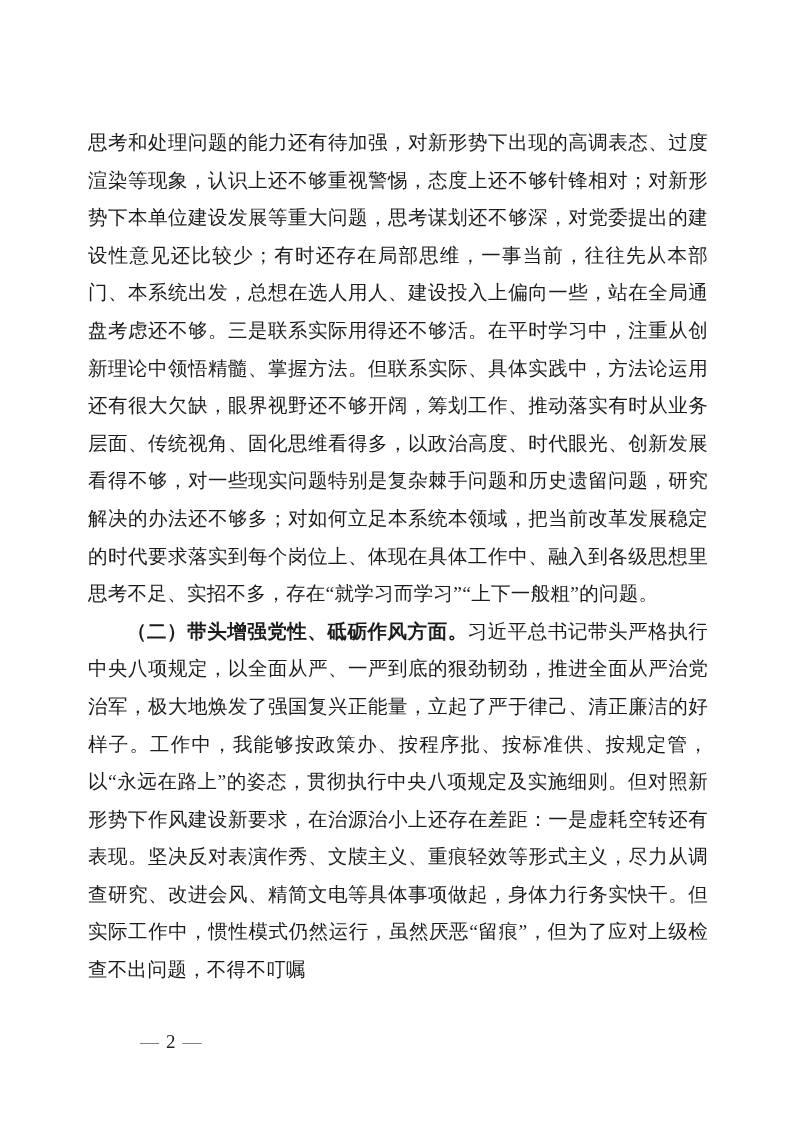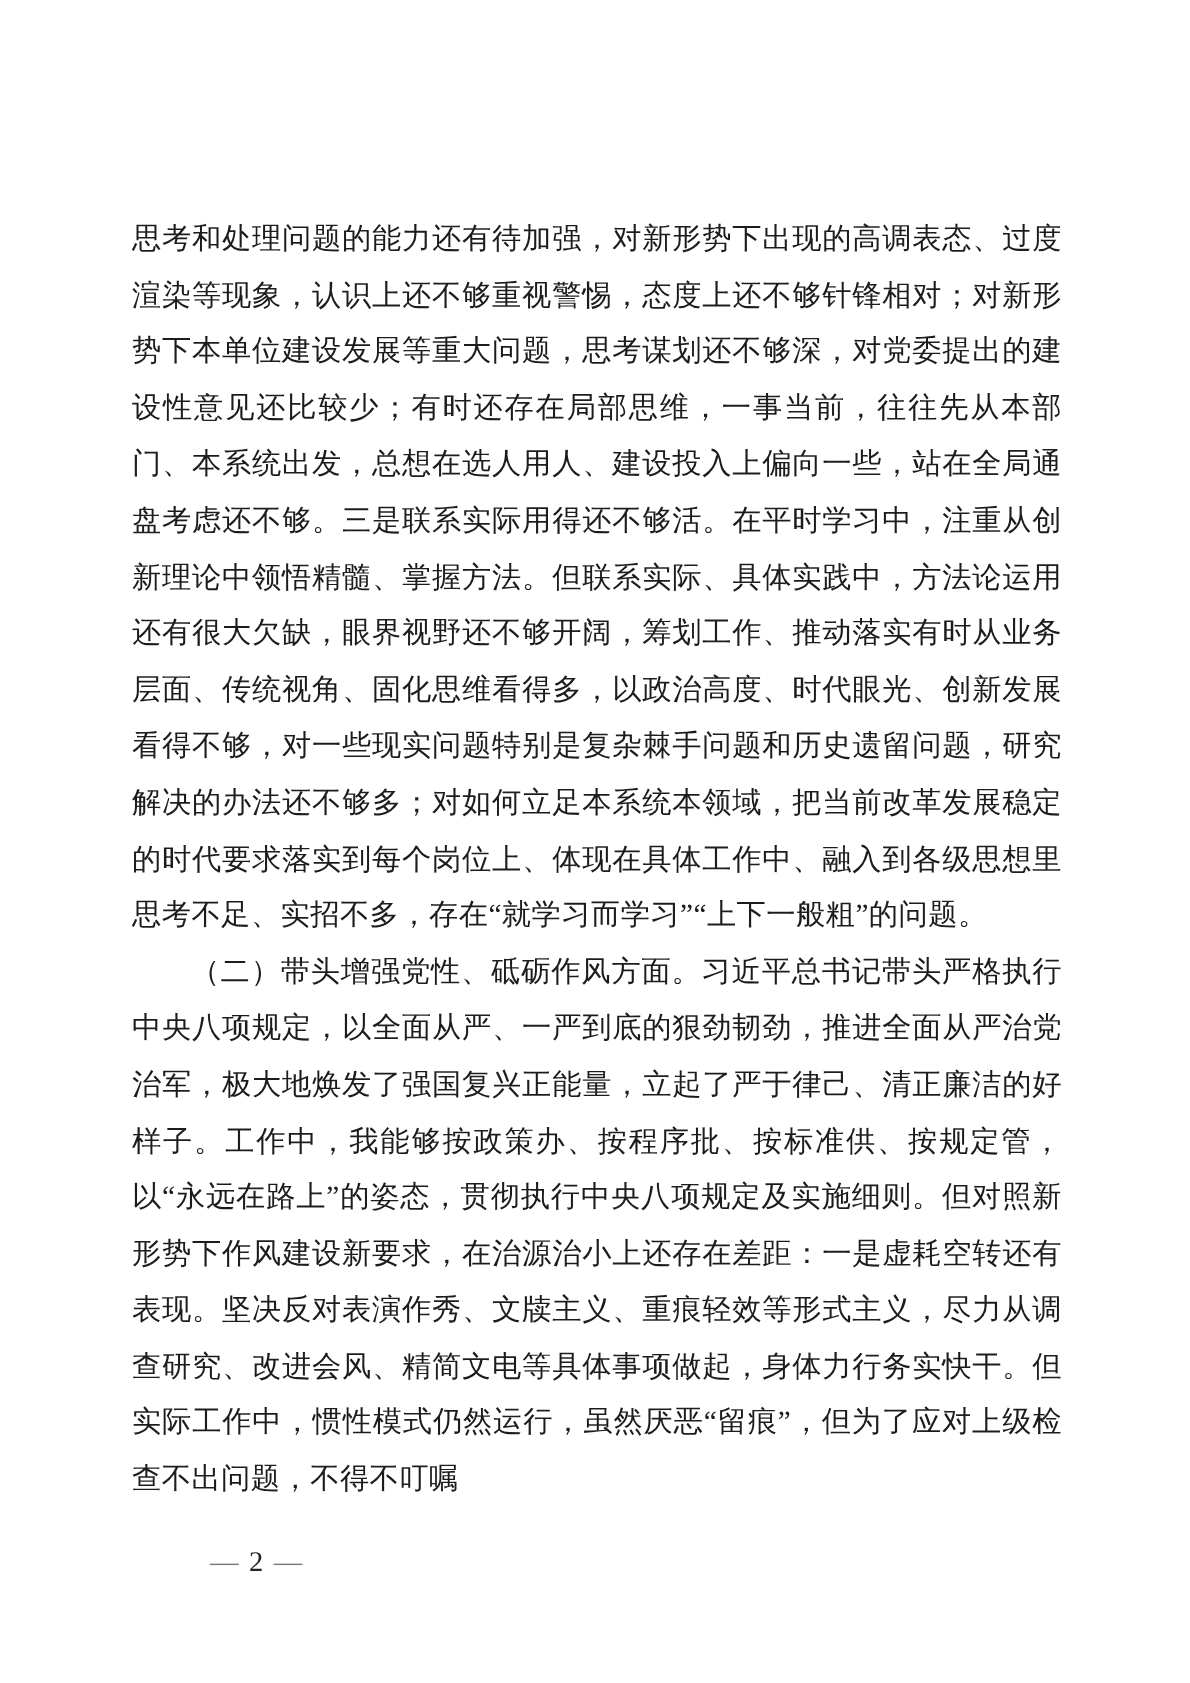--- a/index.html
+++ b/index.html
@@ -12,37 +12,37 @@
     width: 793px;
     height: 1122px;
     background: #ffffff;
     overflow: hidden;
     font-family: "Liberation Serif", "DejaVu Serif", serif;
     color: #1a1a1a;
   }
   .content {
     position: absolute;
     left: 88px;
-    top: 141px;
+    top: 124px;
     width: 620px;
   }
   .para {
     margin: 0;
     font-size: 19.5px;
     line-height: 37.6px;
     text-align: justify;
     text-justify: inter-ideograph;
     letter-spacing: 0.3px;
     color: #1c1c1c;
   }
   .para.indent {
     text-indent: 2em;
   }
   .para .lead {
-    font-weight: normal;
+    font-weight: bold;
   }
   .footer {
     position: absolute;
     left: 133px;
     top: 1031px;
     font-size: 19px;
     line-height: 22px;
     color: #222222;
     white-space: nowrap;
   }

